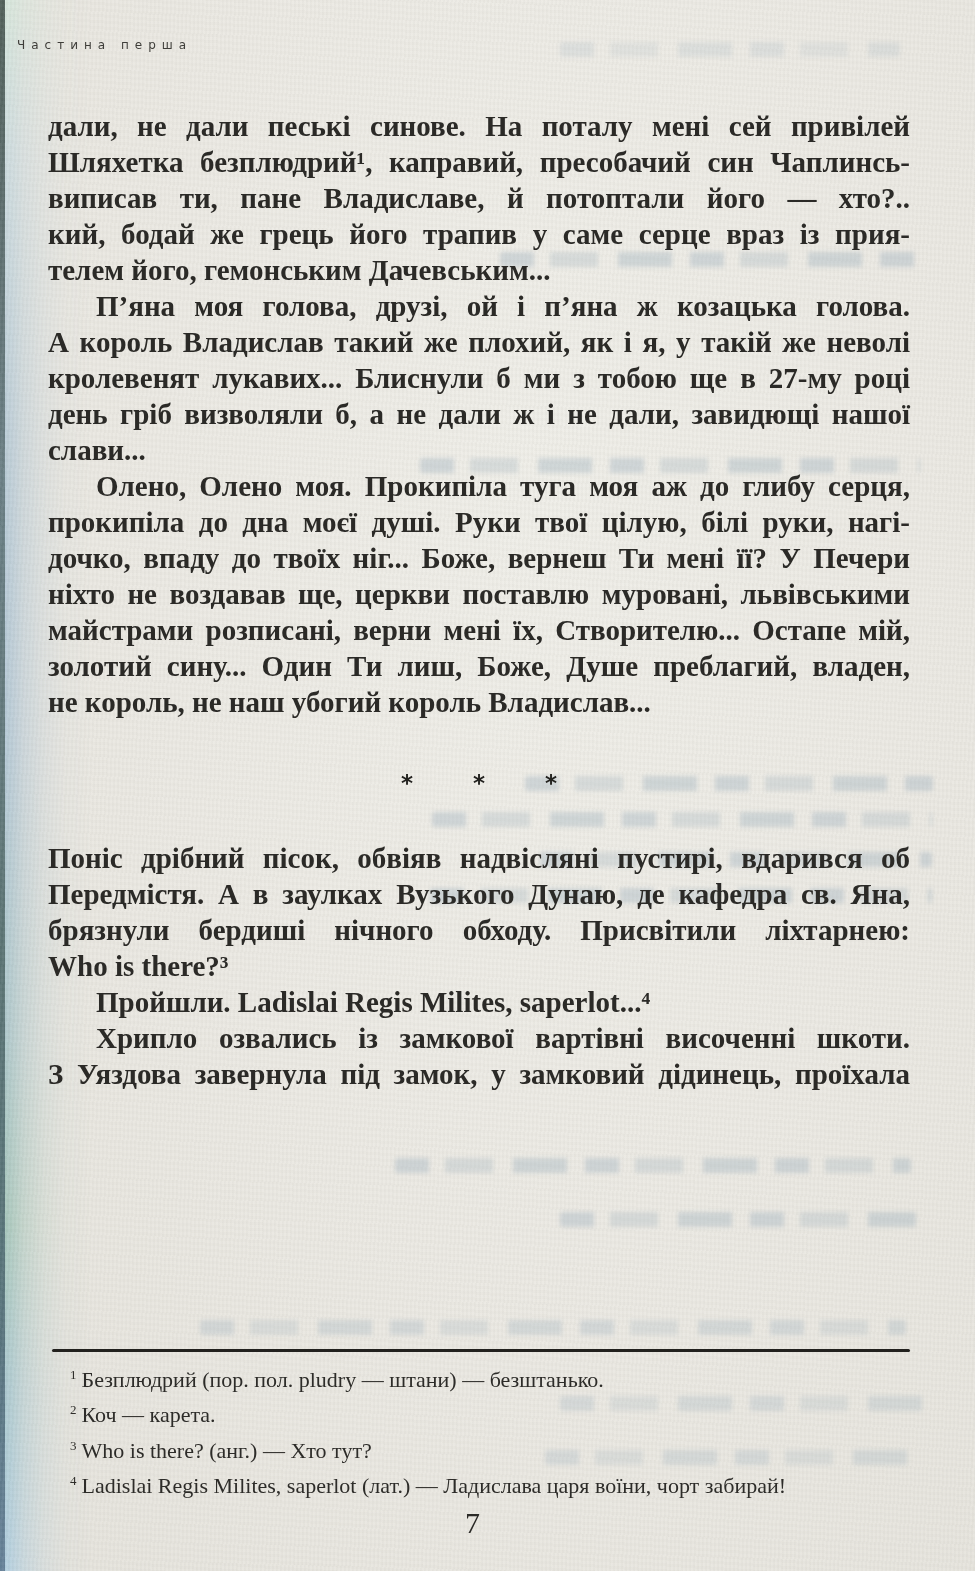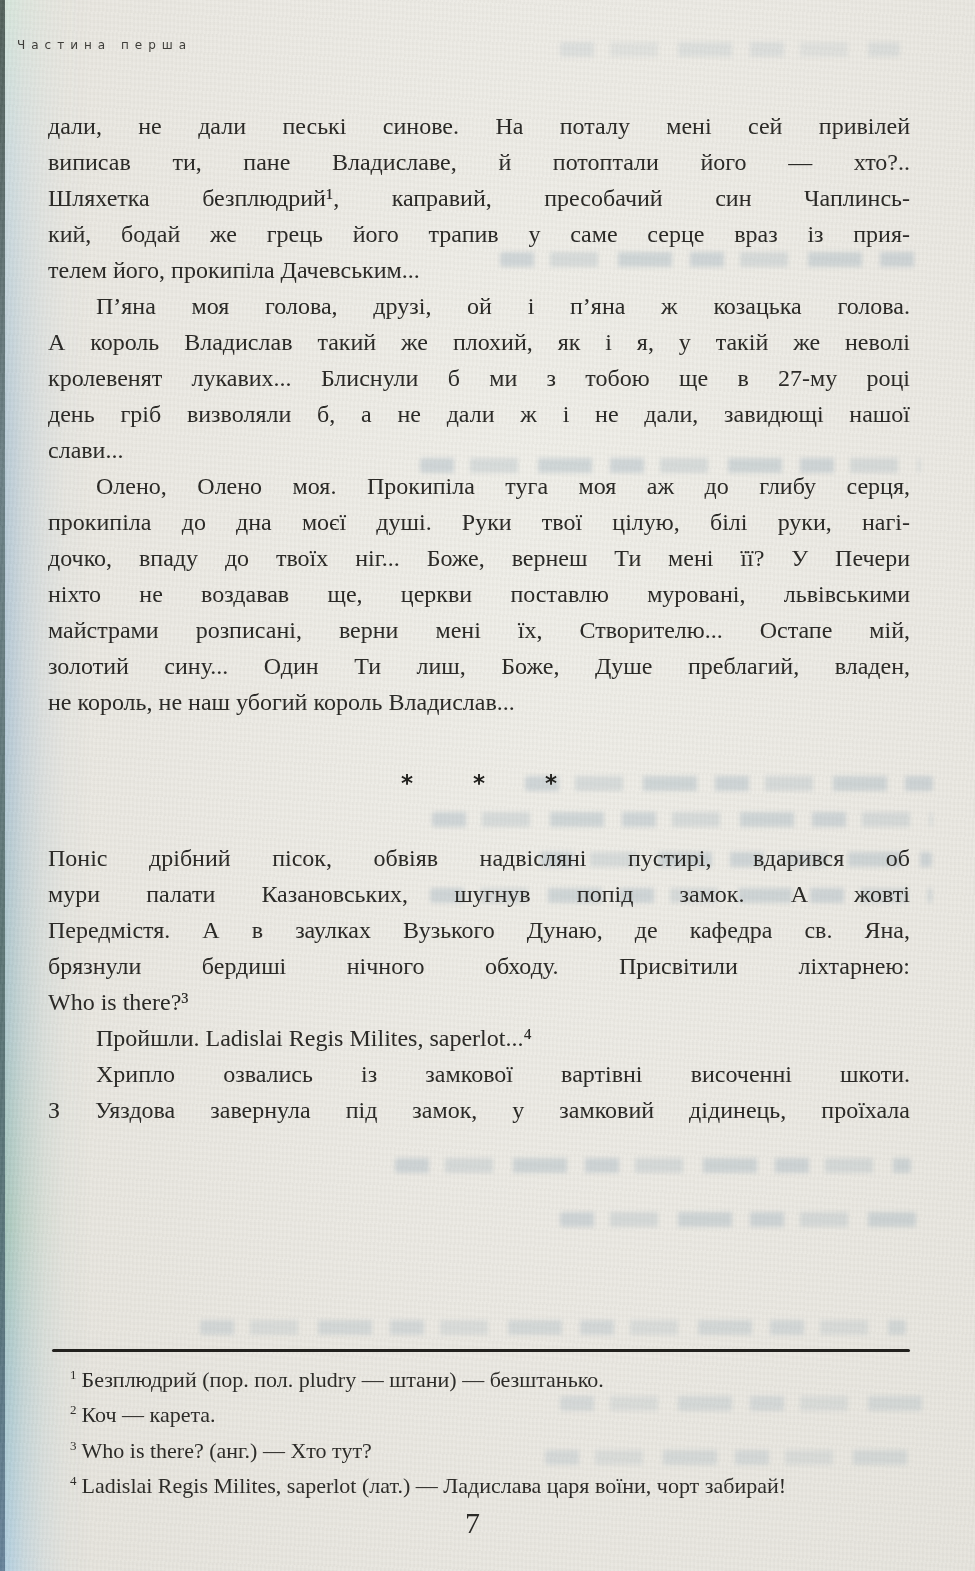--- a/index.html
+++ b/index.html
@@ -63,23 +63,24 @@
   }
 
   .body-text {
     position: absolute;
     left: 48px; top: 108px;
     width: 862px;
   }
   .line {
     height: 36px;
     line-height: 36px;
-    font-size: 24px;
+    font-size: 29px;
     white-space: normal;
     text-align: left;
+    font-weight: bold;
   }
   .line.just { text-align: justify; text-align-last: justify; }
   .line.indent { text-indent: 48px; }
 
   .separator {
     margin: 46px 0 40px 0;
     height: 34px; line-height: 34px;
     text-align: center;
     font-family: "DejaVu Sans", sans-serif;
     font-size: 23px;
@@ -140,39 +141,38 @@
   <div class="bleed" style="left:395px; top:1158px; width:516px;"></div>
   <div class="bleed" style="left:560px; top:1212px; width:356px;"></div>
   <div class="bleed" style="left:200px; top:1320px; width:706px; opacity:0.6;"></div>
   <div class="bleed" style="left:560px; top:1396px; width:370px; opacity:0.55;"></div>
   <div class="bleed" style="left:545px; top:1450px; width:380px; opacity:0.55;"></div>
 
   <div class="running-header">Частина перша</div>
 
   <div class="body-text">
       <div class="line just">дали, не дали пеські синове. На поталу мені сей привілей</div>
+      <div class="line just">Шляхетка безплюдрий¹, каправий, пресобачий син Чаплинсь-</div>
       <div class="line just">виписав ти, пане Владиславе, й потоптали його — хто?..</div>
-      <div class="line just">Шляхетка безплюдрий¹, каправий, пресобачий син Чаплинсь-</div>
       <div class="line just">кий, бодай же грець його трапив у саме серце враз із прия-</div>
-      <div class="line">телем його, прокипіла Дачевським...</div>
+      <div class="line">телем його, гемонським Дачевським...</div>
       <div class="line just indent">П’яна моя голова, друзі, ой і п’яна ж козацька голова.</div>
       <div class="line just">А король Владислав такий же плохий, як і я, у такій же неволі</div>
       <div class="line just">кролевенят лукавих... Блиснули б ми з тобою ще в 27-му році</div>
       <div class="line just">день гріб визволяли б, а не дали ж і не дали, завидющі нашої</div>
       <div class="line">слави...</div>
       <div class="line just indent">Олено, Олено моя. Прокипіла туга моя аж до глибу серця,</div>
       <div class="line just">прокипіла до дна моєї душі. Руки твої цілую, білі руки, нагі-</div>
       <div class="line just">дочко, впаду до твоїх ніг... Боже, вернеш Ти мені її? У Печери</div>
       <div class="line just">ніхто не воздавав ще, церкви поставлю муровані, львівськими</div>
       <div class="line just">майстрами розписані, верни мені їх, Створителю... Остапе мій,</div>
       <div class="line just">золотий сину... Один Ти лиш, Боже, Душе преблагий, владен,</div>
       <div class="line">не король, не наш убогий король Владислав...</div>
       <div class="separator">* * *</div>
       <div class="line just">Поніс дрібний пісок, обвіяв надвісляні пустирі, вдарився об</div>
-      <div class="line just">мури палати Казановських, шугнув попід замок. А жовті</div>
       <div class="line just">Передмістя. А в заулках Вузького Дунаю, де кафедра св. Яна,</div>
       <div class="line just">брязнули бердиші нічного обходу. Присвітили ліхтарнею:</div>
       <div class="line">Who is there?³</div>
       <div class="line indent">Пройшли. Ladislai Regis Milites, saperlot...⁴</div>
       <div class="line just indent">Хрипло озвались із замкової вартівні височенні шкоти.</div>
       <div class="line just">З Уяздова завернула під замок, у замковий дідинець, проїхала</div>
     </div>
 
   <div class="footnote-rule"></div>
   <div class="footnotes">

